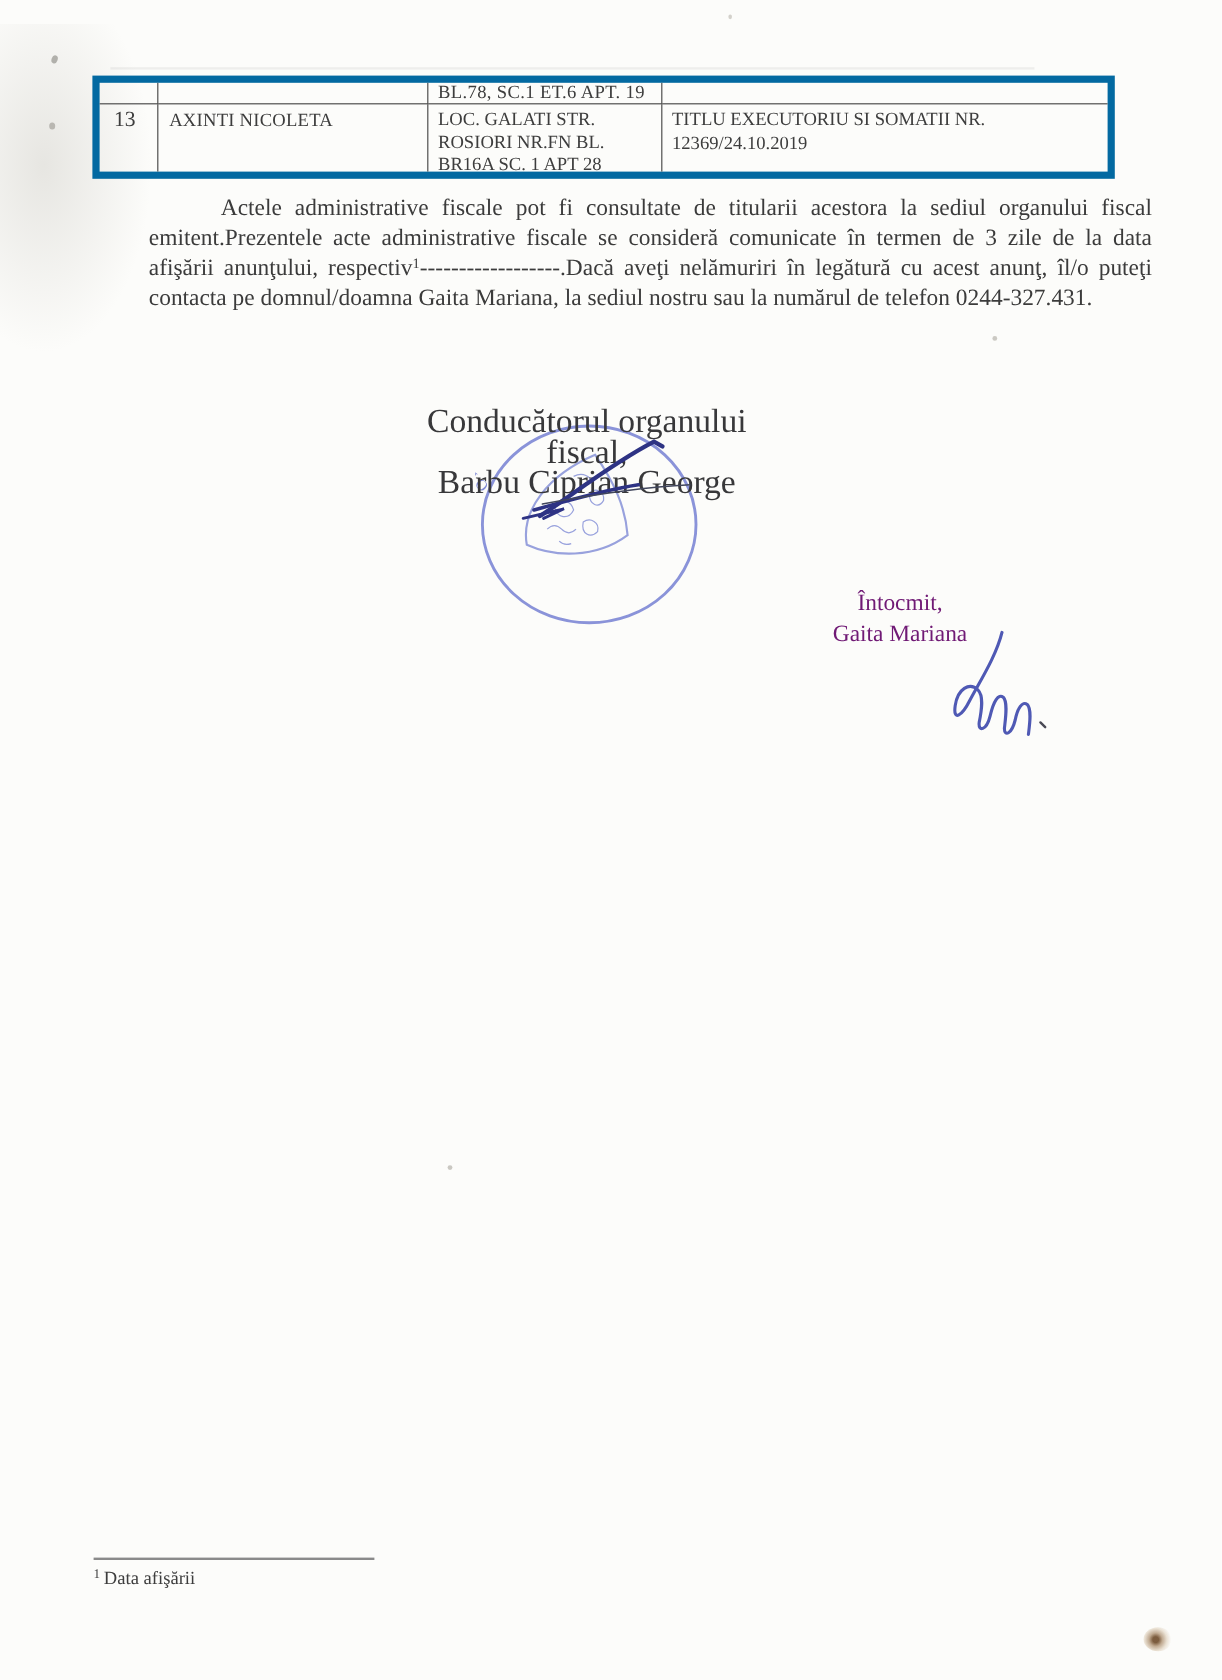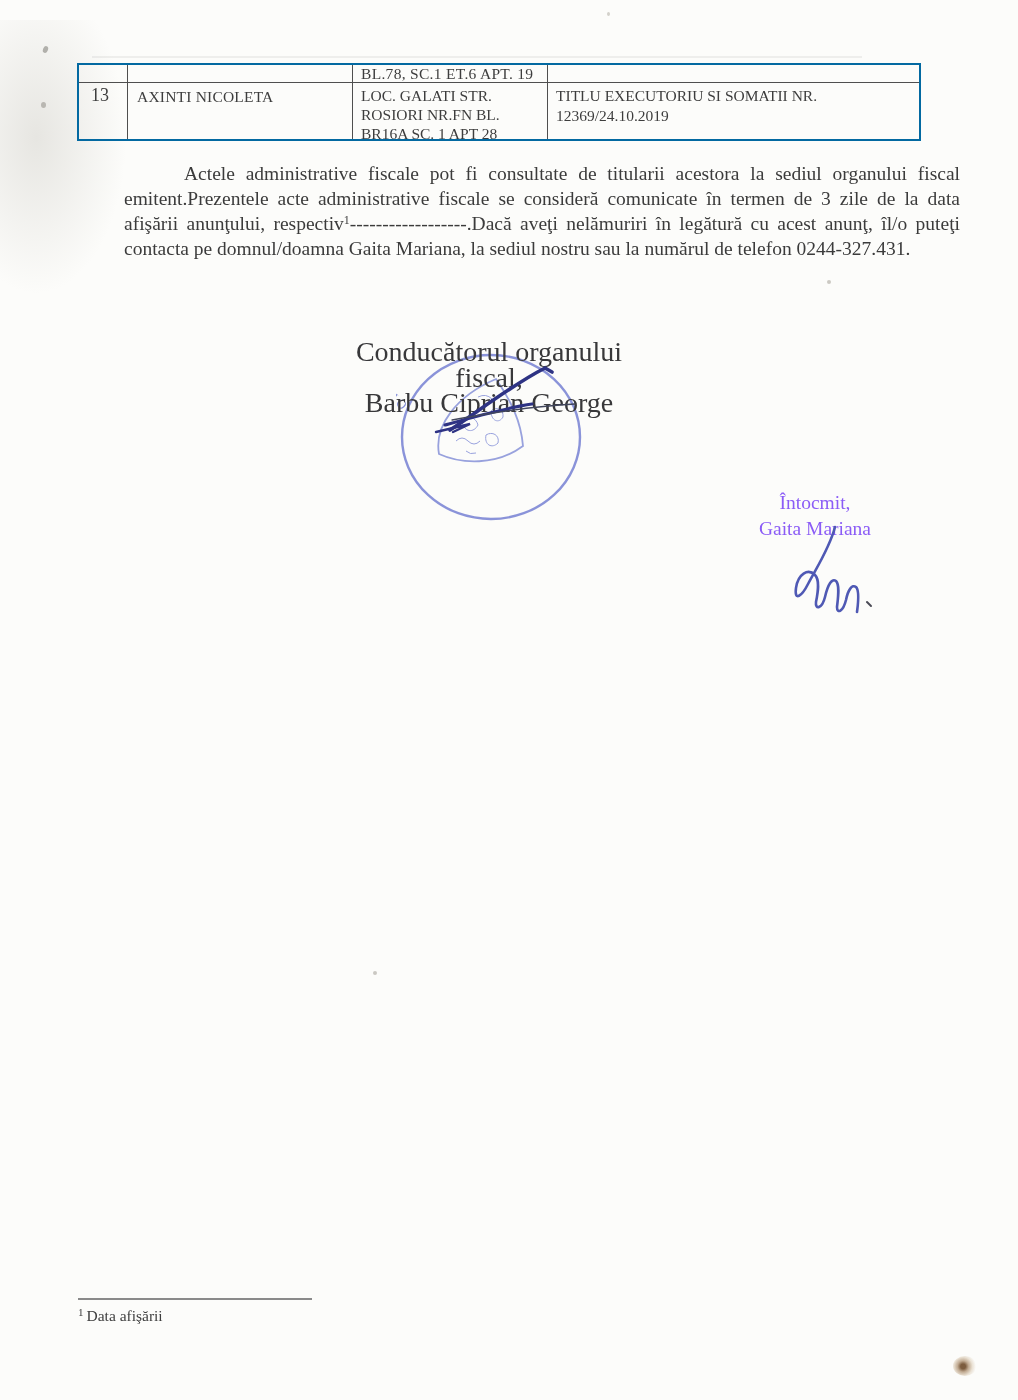--- a/index.html
+++ b/index.html
@@ -26,21 +26,21 @@
   .speck.s5{left:607px; top:12px; width:3px; height:4px; background:#c2bfb6; opacity:.7;}
   .smudge{
     position:absolute; left:953px; top:1356px; width:24px; height:20px; border-radius:50%;
     background:radial-gradient(circle at 42% 52%, rgba(110,75,42,.9) 0 14%, rgba(145,105,62,.55) 32%, rgba(190,160,118,.28) 54%, transparent 74%);
     filter:blur(.4px);
   }
   
   .tbl{
     position:absolute; left:77px; top:63px; width:840px;
     display:grid; grid-template-columns:49px 225px 195px 371px;
-    border:2px solid #0369a1;
+    border:6px solid #0369a1;
     font-size:15.5px; line-height:19px; color:#3d3d3d;
   }
   .cell{border-right:1.6px solid #4f4f4f; box-sizing:border-box; background:transparent;}
   .cell.last{border-right:none;}
   .r1{height:18px; border-bottom:1.6px solid #4f4f4f; overflow:hidden;}
   .r2{height:56px;}
   .clip-text{margin-top:-1px; padding-left:8px; letter-spacing:.3px; white-space:nowrap;}
   .num-cell{font-size:18px; padding:3px 0 0 12px;}
   .name-cell{padding:4px 6px 0 9px; letter-spacing:.2px;}
   .addr-cell{padding:3px 6px 0 8px;}
@@ -65,22 +65,22 @@
   .stamp-text{
     font-family:"Liberation Serif", serif; font-size:13px; letter-spacing:3.4px;
     fill:#7580d2; opacity:.92;
   }
   .stamp-text.small{font-size:12.5px; letter-spacing:3px; opacity:.8;}
   
   .sig1-svg{position:absolute; left:415px; top:356px; z-index:4;}
   .sig2-svg{position:absolute; left:782px; top:512px; z-index:4;}
   
   .prep-block{
-    position:absolute; left:729px; top:490px; width:172px;
-    text-align:center; font-size:19.5px; line-height:26px; color:#8b5cf6;
+    position:absolute; left:664px; top:490px; width:172px;
+    text-align:center; font-size:19.5px; line-height:26px; color:#701a75;
   }
   
   .foot-rule{position:absolute; left:78px; top:1298px; width:234px; height:2px; background:#8a8a8a;}
   .footnote{position:absolute; left:78px; top:1306px; font-size:15.5px; color:#3d3d3d;}
   .footnote sup{font-size:11px; vertical-align:5px; margin-right:3px;}
 </style>
 </head>
 <body>
 
 <div class="page">

